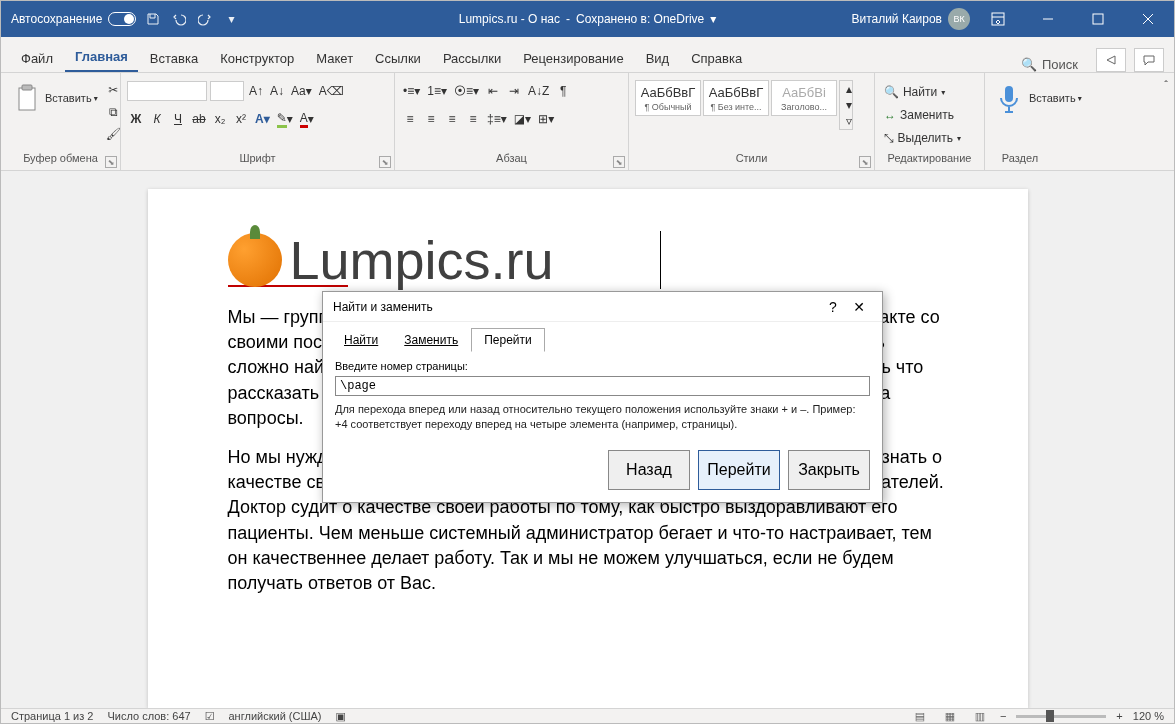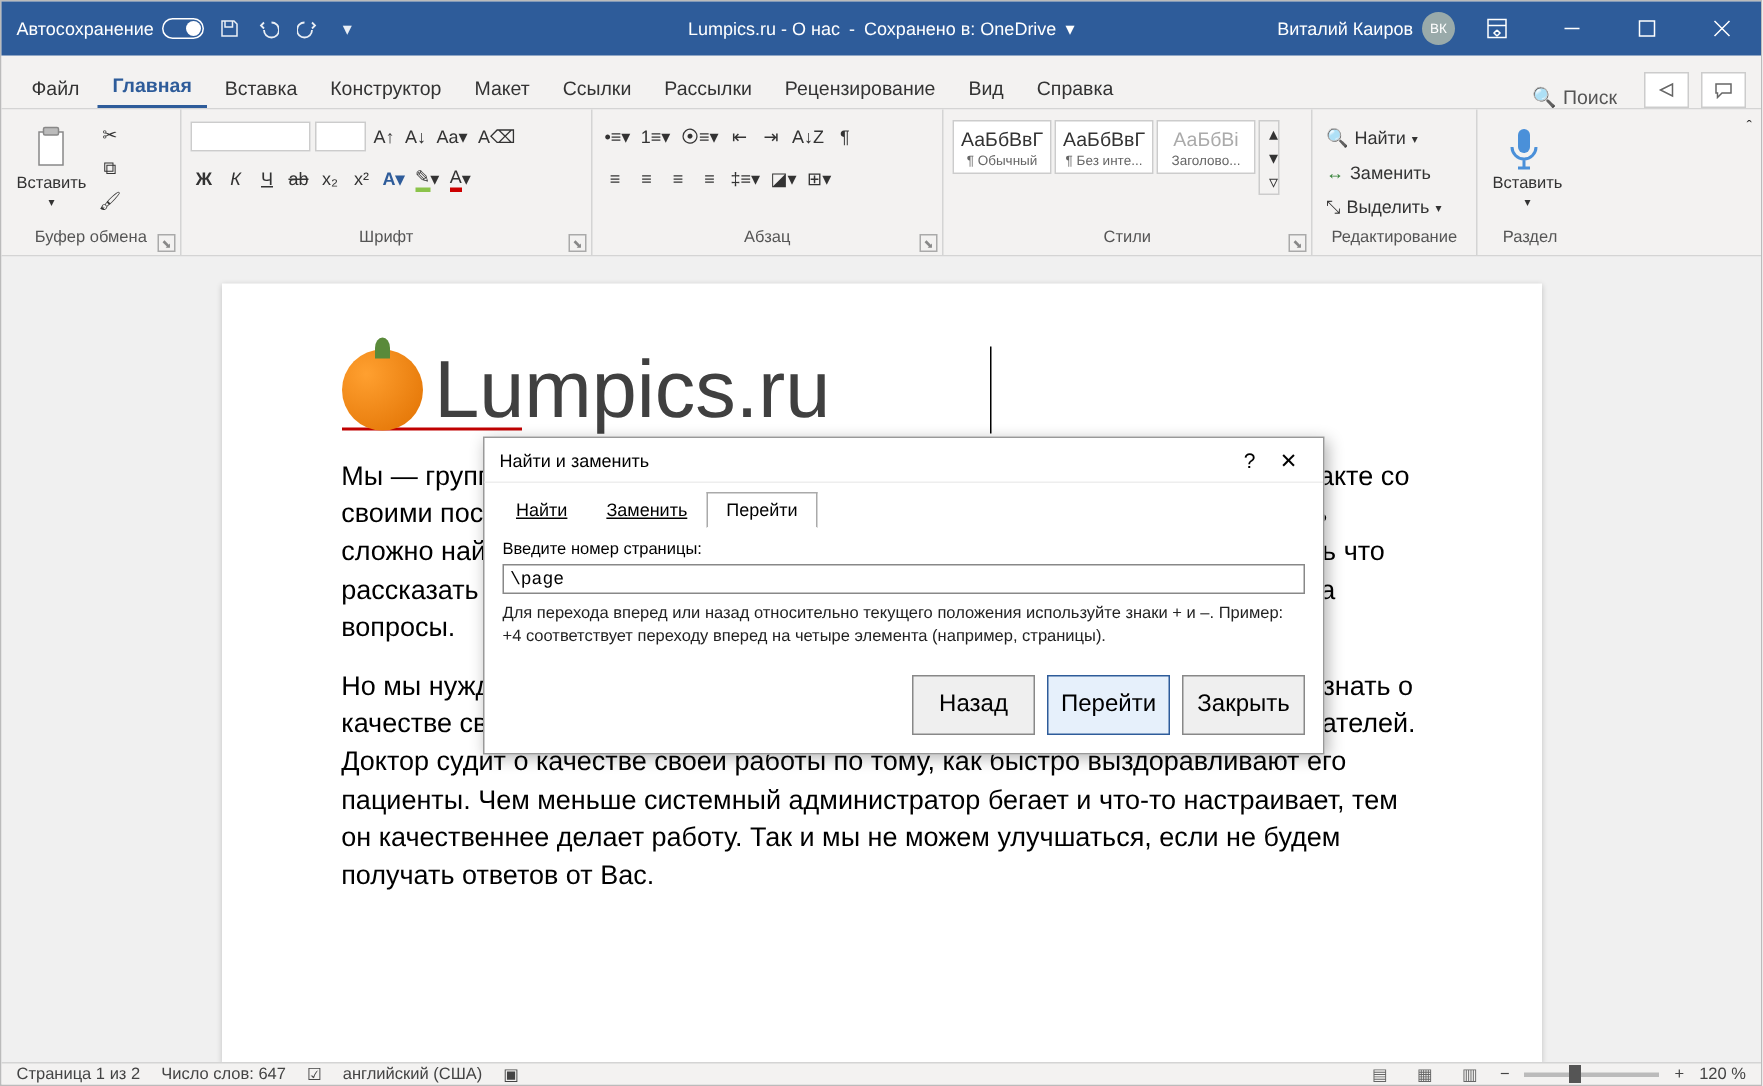--- a/index.html
+++ b/index.html
@@ -17,21 +17,21 @@
 .winbtn{width:44px;height:36px;display:flex;align-items:center;justify-content:center;color:#fff}
 .tabs{height:36px;background:#f3f2f1;display:flex;align-items:flex-end;padding:0 10px;gap:2px;border-bottom:1px solid #d4d4d4}
 .tab{padding:6px 10px;font-size:13px;color:#333;cursor:pointer}
 .tab.active{color:#2e5c9a;border-bottom:2px solid #2e5c9a;font-weight:600}
 .search-area{margin-left:auto;display:flex;align-items:center;gap:4px;font-size:13px;color:#555;padding-right:10px}
 .share-btns{width:30px;height:24px;border:1px solid #ccc;background:#fff;margin-left:6px;display:flex;align-items:center;justify-content:center}
 .ribbon{height:98px;background:#f3f2f1;border-bottom:1px solid #d4d4d4;display:flex;font-size:11px;color:#333}
 .rgroup{padding:3px 6px;border-right:1px solid #d4d4d4;display:flex;flex-direction:column;position:relative}
 .rgroup-label{text-align:center;font-size:11px;color:#555;margin-top:auto;padding-bottom:3px}
 .rgroup-body{flex:1;display:flex;align-items:flex-start;gap:2px;padding-top:4px}
-.big-btn{display:flex;flex-direction:column;align-items:center;gap:2px;padding:2px 4px;font-size:11px}
+.big-btn{display:flex;flex-direction:row;align-items:center;gap:2px;padding:2px 4px;font-size:11px}
 .ico-lg{width:32px;height:32px}
 .small-stack{display:flex;flex-direction:column;gap:2px;justify-content:center}
 .font-row{display:flex;align-items:center;gap:3px;height:22px}
 .font-name{width:80px;height:20px;border:1px solid #ccc;background:#fff;padding:0 4px;font-size:12px}
 .font-size{width:34px;height:20px;border:1px solid #ccc;background:#fff;padding:0 2px;font-size:12px;text-align:center}
 .fbtn{min-width:18px;height:20px;display:flex;align-items:center;justify-content:center;font-size:12px;color:#333;padding:0 2px;cursor:pointer}
 .styles-gal{display:flex;gap:2px;align-items:flex-start}
 .style-box{width:66px;height:36px;border:1px solid #ccc;background:#fff;display:flex;flex-direction:column;align-items:center;justify-content:center;font-size:9px;color:#666}
 .style-box .prev{font-size:13px;color:#333;margin-bottom:2px}
 .edit-stack{display:flex;flex-direction:column;gap:3px;padding-top:2px}

